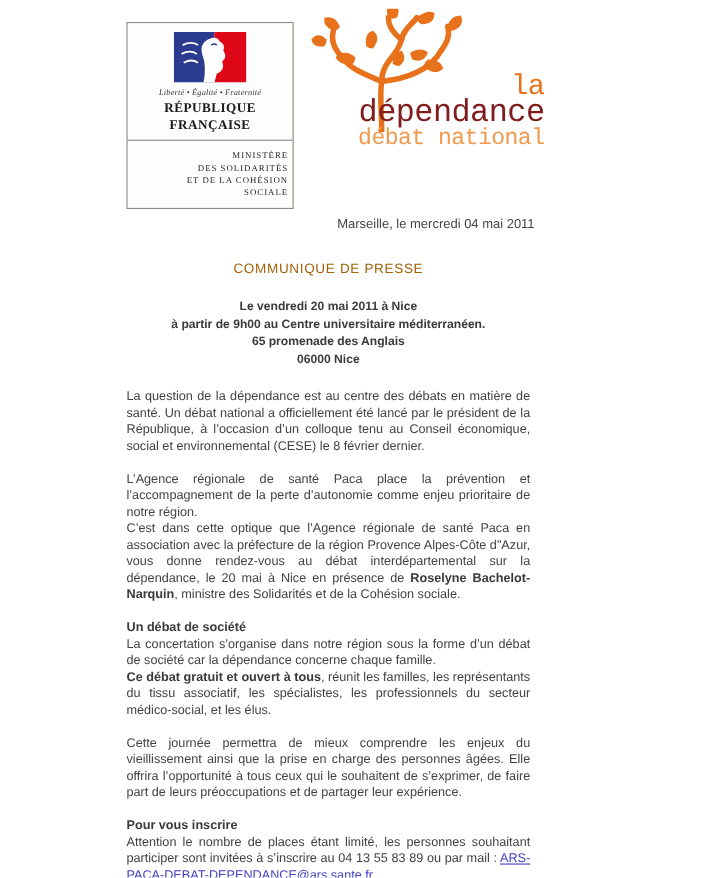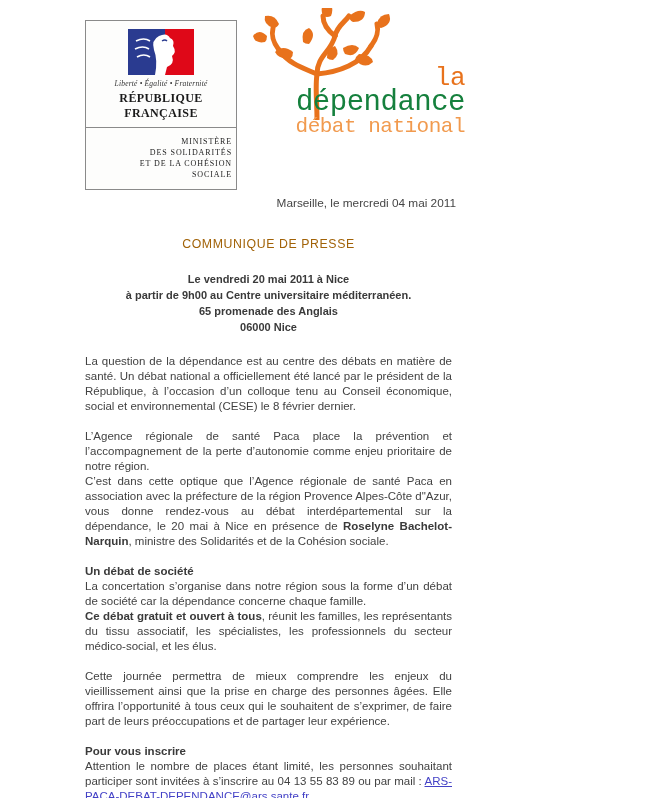--- a/index.html
+++ b/index.html
@@ -3,20 +3,21 @@
 <meta charset="utf-8">
 <style>
   html,body{margin:0;padding:0;background:#fff;}
   .page{
     position:relative;
     width:520px;height:798px;
     background:#ffffff;
     font-family:"Liberation Sans", sans-serif;
     color:#424242;
     overflow:hidden;
+    margin-left:30px;
   }
   
   .header{position:relative;height:150px;margin:20px 55px 0 85px;}
   .ministry-box{
     position:absolute;left:0;top:0;width:150px;
     border:1px solid #8a8a8a;background:#fdfdfc;
     font-family:"Liberation Serif", serif;color:#2b2b2b;text-align:center;
   }
   .ministry-top{padding:8px 4px 6px 4px;border-bottom:1px solid #8a8a8a;}
   .flag{display:block;margin:0 auto 4px auto;}
@@ -92,21 +93,21 @@
           <path d="M52,50 q-12,2 -16,-6 q8,-8 18,0 q0,4 -2,6z"></path>
           <path d="M120,46 q12,0 14,8 q-8,8 -18,-2 q1,-4 4,-6z"></path>
           <path d="M64,34 q-2,-12 6,-14 q8,6 0,16 q-4,0 -6,-2z"></path>
           <path d="M104,40 q10,-6 16,0 q-4,10 -14,6 q-2,-3 -2,-6z"></path>
           <path d="M88,50 q0,-10 8,-12 q6,8 -2,14 q-4,0 -6,-2z"></path>
           <path d="M26,34 q-10,2 -12,-6 q6,-8 14,0 q0,4 -2,6z"></path>
         </g>
       </svg>
       <div class="dep-text">
         <div class="dep-la" style="color:#e8721c">la</div>
-        <div class="dep-main" style="color:#15803d">dépendance</div>
+        <div class="dep-main" style="color:#7f1d1d">dépendance</div>
         <div class="dep-sub" style="color:#f19a4e">débat national</div>
       </div>
     </div>
   </div>
 
   <div class="date-line">Marseille, le mercredi 04 mai 2011</div>
 
   <div class="kicker">COMMUNIQUE DE PRESSE</div>
 
   <div class="event">

